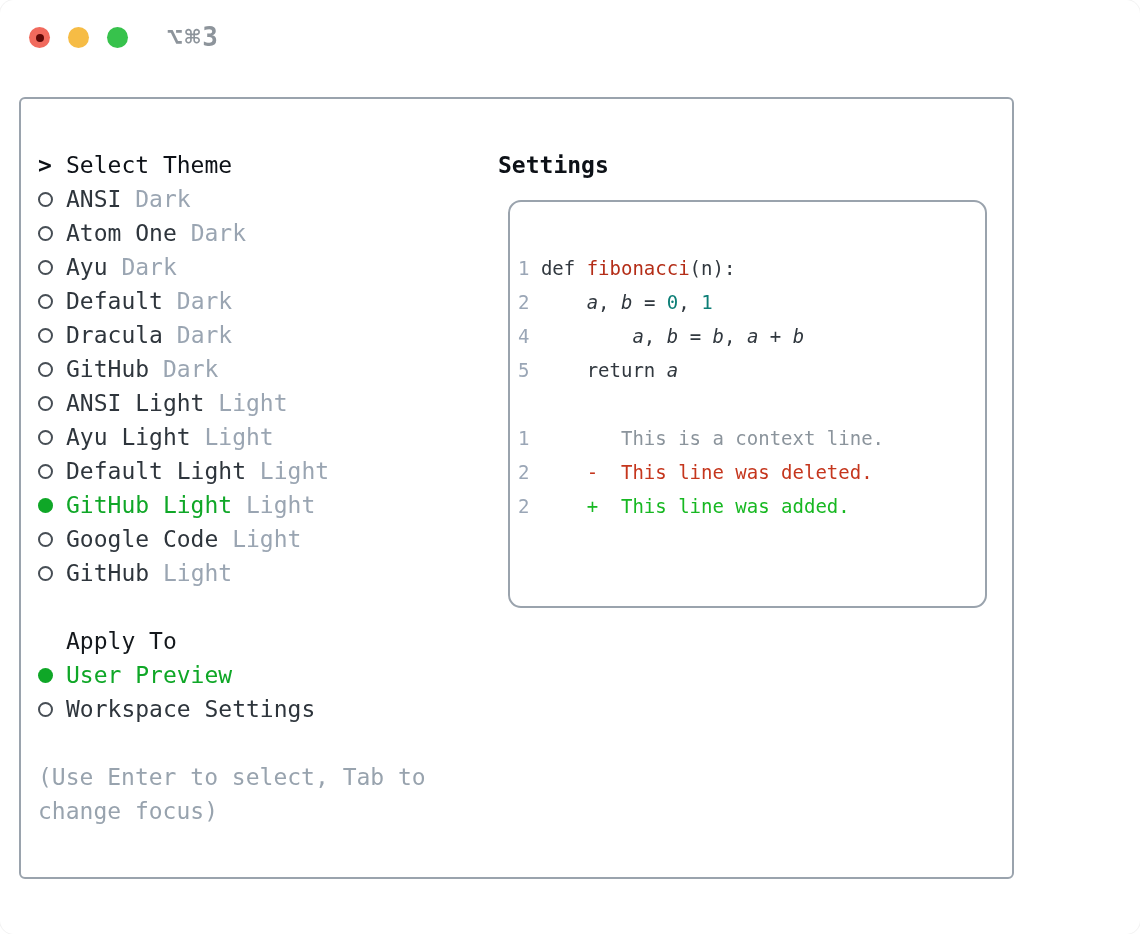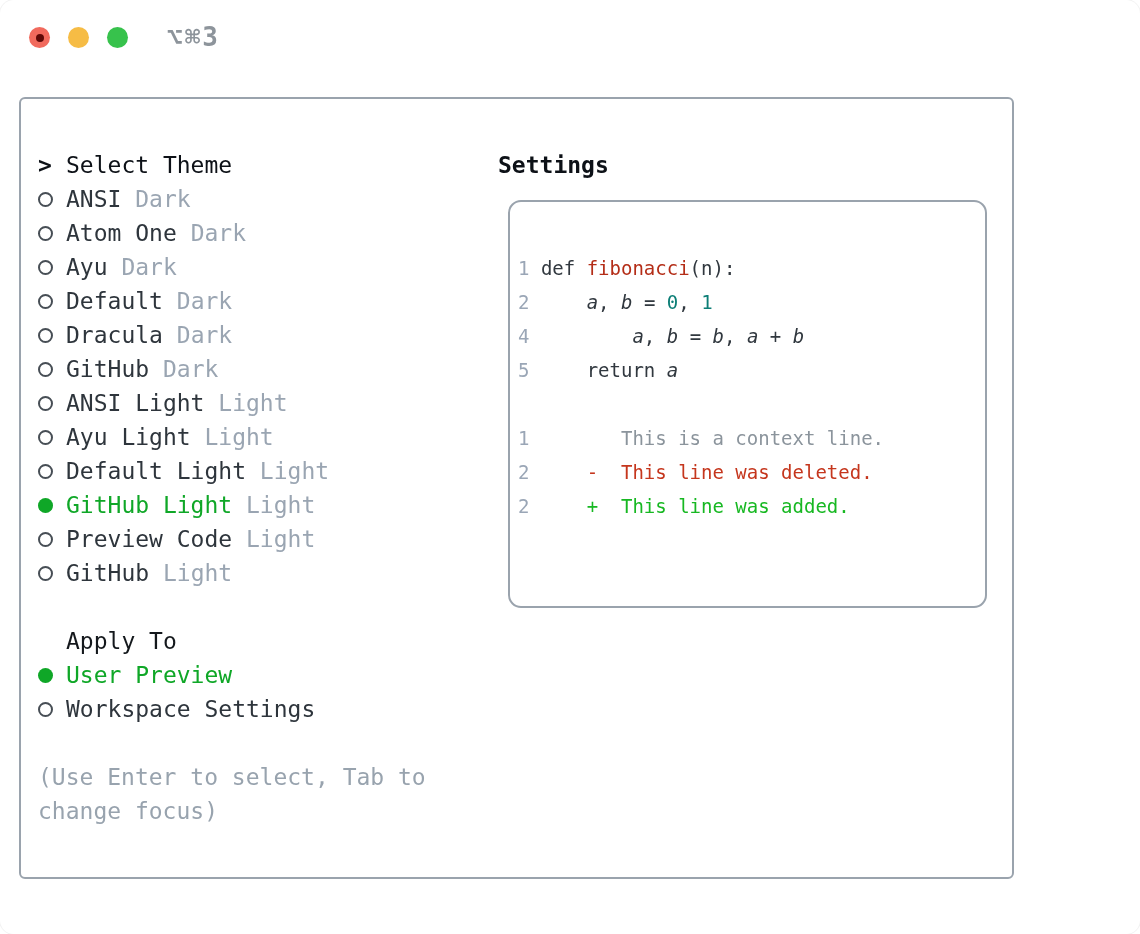--- a/index.html
+++ b/index.html
@@ -77,21 +77,21 @@
           <div class="row"><span class="bullet"><span class="ring"></span></span><span class="name">ANSI</span><span class="tag"> Dark</span></div>
           <div class="row"><span class="bullet"><span class="ring"></span></span><span class="name">Atom One</span><span class="tag"> Dark</span></div>
           <div class="row"><span class="bullet"><span class="ring"></span></span><span class="name">Ayu</span><span class="tag"> Dark</span></div>
           <div class="row"><span class="bullet"><span class="ring"></span></span><span class="name">Default</span><span class="tag"> Dark</span></div>
           <div class="row"><span class="bullet"><span class="ring"></span></span><span class="name">Dracula</span><span class="tag"> Dark</span></div>
           <div class="row"><span class="bullet"><span class="ring"></span></span><span class="name">GitHub</span><span class="tag"> Dark</span></div>
           <div class="row"><span class="bullet"><span class="ring"></span></span><span class="name">ANSI Light</span><span class="tag"> Light</span></div>
           <div class="row"><span class="bullet"><span class="ring"></span></span><span class="name">Ayu Light</span><span class="tag"> Light</span></div>
           <div class="row"><span class="bullet"><span class="ring"></span></span><span class="name">Default Light</span><span class="tag"> Light</span></div>
           <div class="row"><span class="bullet"><span class="dot"></span></span><span class="name sel">GitHub Light</span><span class="tag"> Light</span></div>
-          <div class="row"><span class="bullet"><span class="ring"></span></span><span class="name">Preview Code</span><span class="tag"> Light</span></div>
+          <div class="row"><span class="bullet"><span class="ring"></span></span><span class="name">Google Code</span><span class="tag"> Light</span></div>
           <div class="row"><span class="bullet"><span class="ring"></span></span><span class="name">GitHub</span><span class="tag"> Light</span></div>
         </div>
       <div class="apply-section" id="apply-section">
           <div class="row"><span class="bullet"></span><span class="apply-hdr">Apply To</span></div>
           <div class="row"><span class="bullet"><span class="dot"></span></span><span class="name sel">User Preview</span></div>
           <div class="row"><span class="bullet"><span class="ring"></span></span><span class="name">Workspace Settings</span></div>
         </div>
       <div class="hint">(Use Enter to select, Tab to change focus)</div>
     </div>
 

